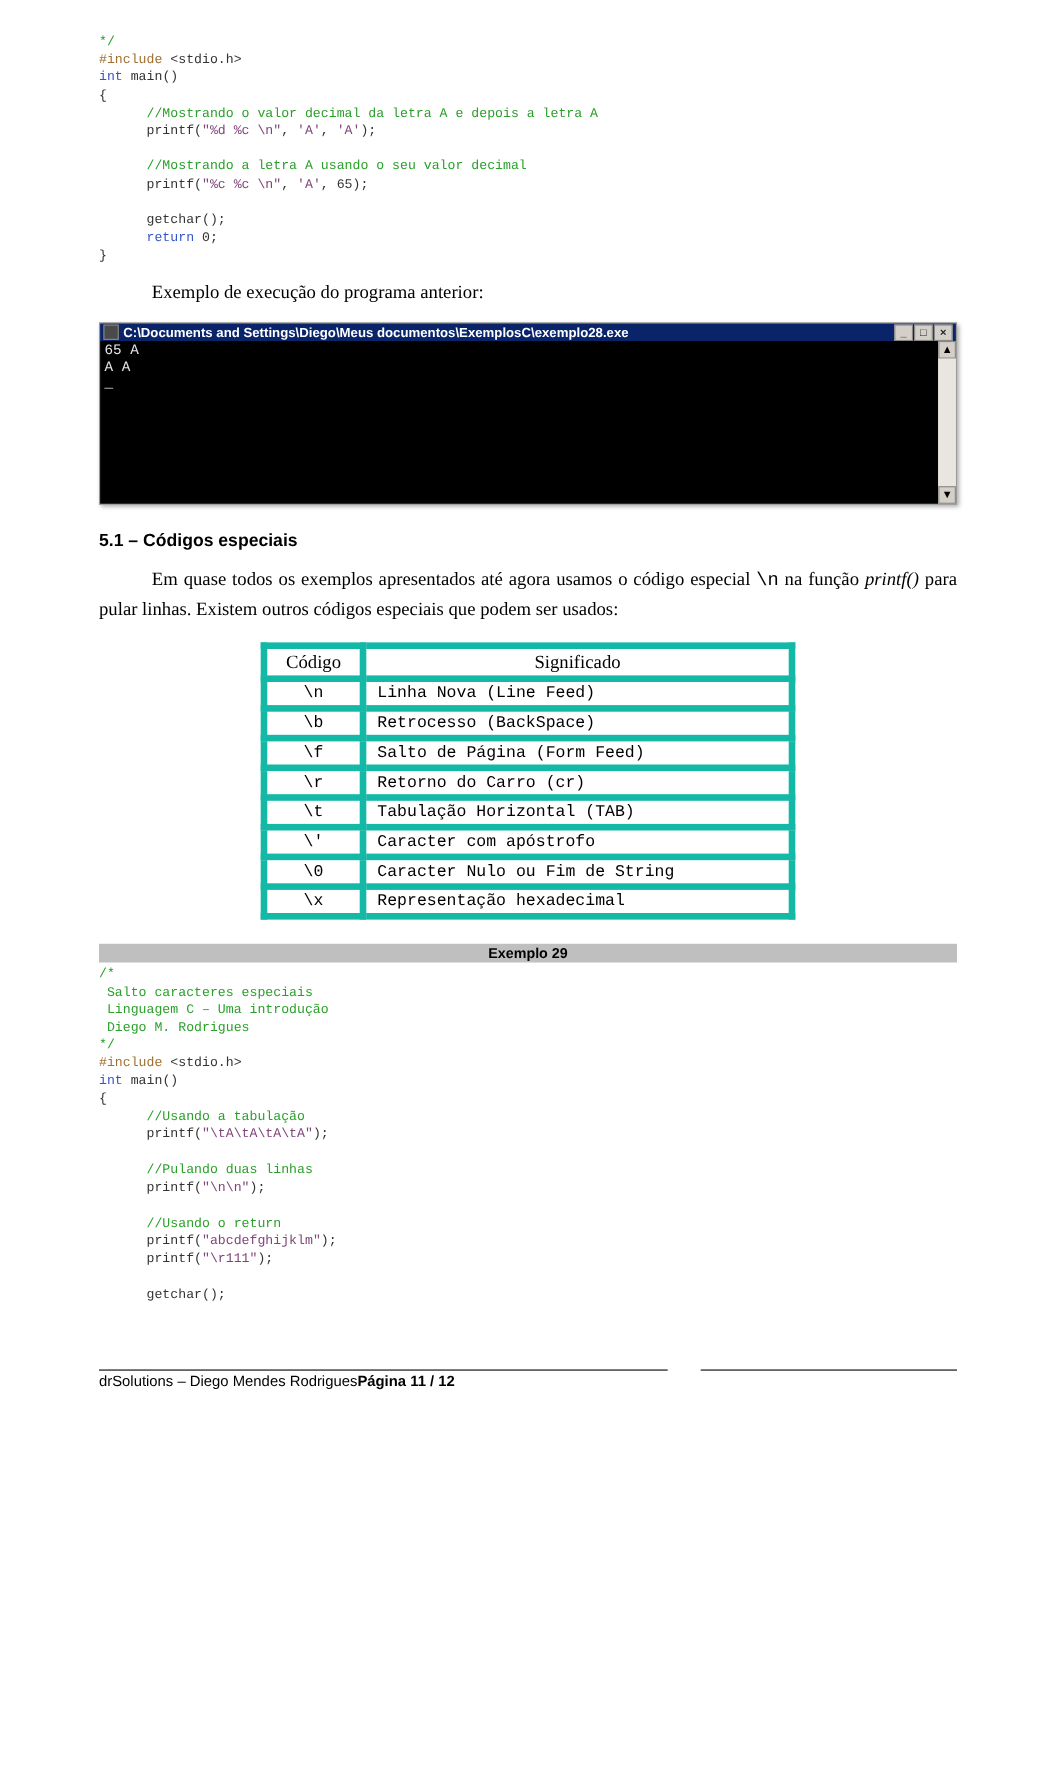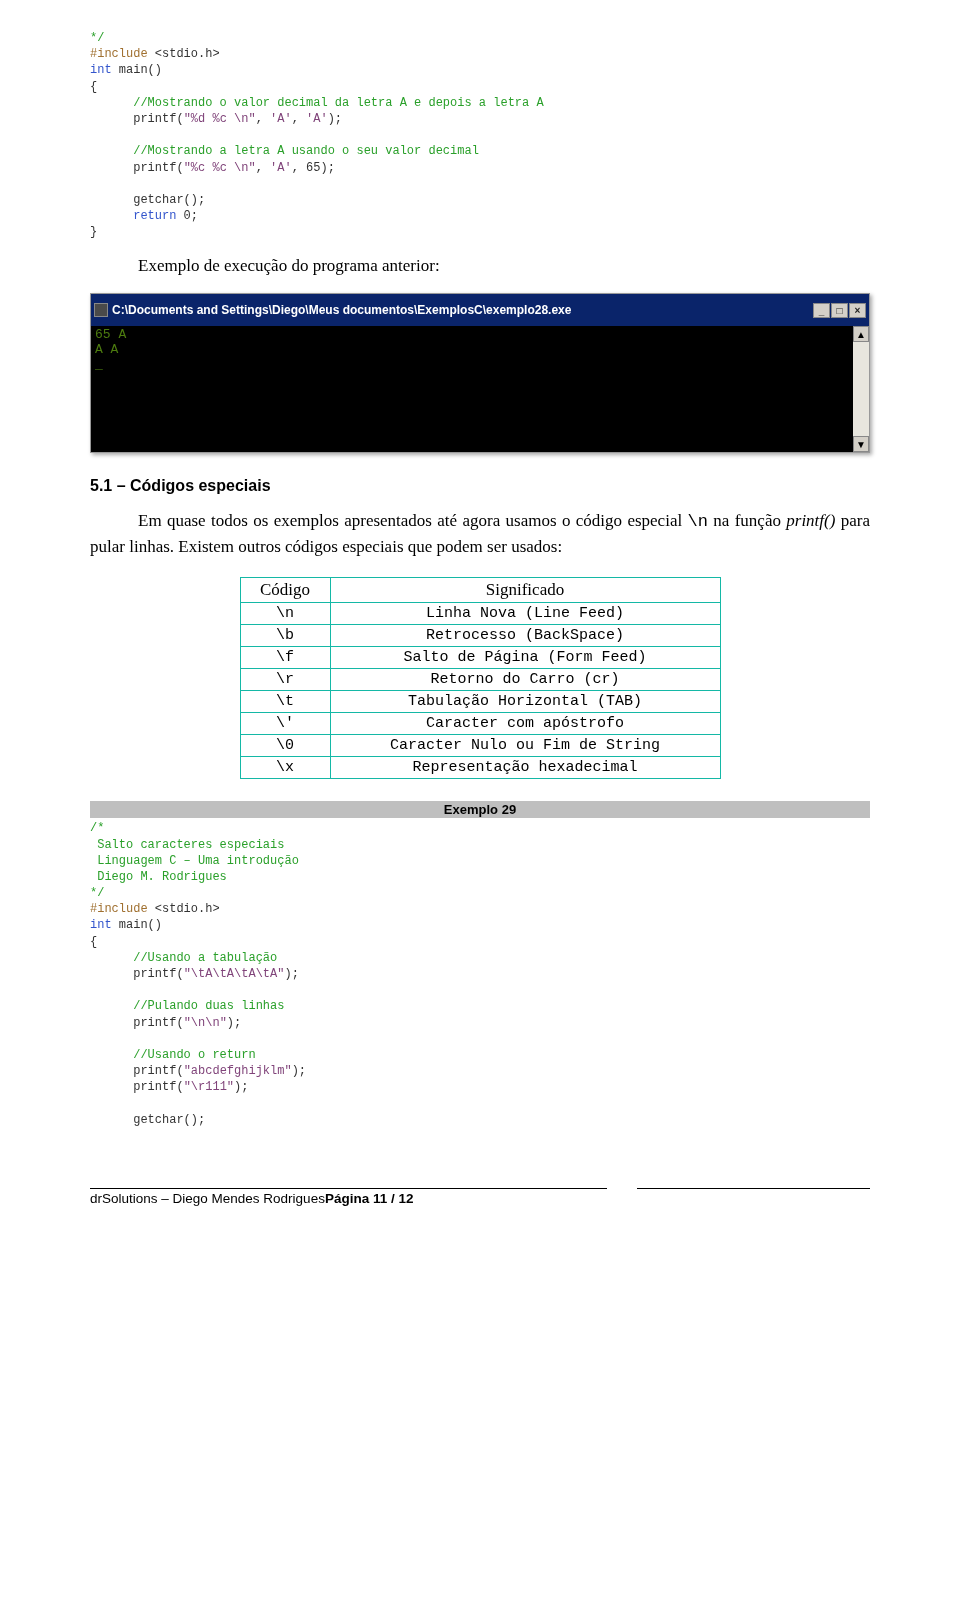--- a/index.html
+++ b/index.html
@@ -49,21 +49,21 @@
   .term-window {
     background: #e6e4de;
     border: 1px solid #999;
     box-shadow: 2px 2px 4px #aaa;
   }
   .term-title {
     display: flex;
     align-items: center;
     justify-content: space-between;
     background: linear-gradient(#0a246a, #0a246a);
-    height: 32px;
+    height: 16px;
     padding: 0 3px;
   }
   .term-title-left {
     display: flex;
     align-items: center;
     gap: 4px;
   }
   .term-icon {
     width: 14px;
     height: 14px;
@@ -94,26 +94,26 @@
     align-items: center;
     justify-content: center;
     color: #222;
   }
   .term-body-wrap {
     display: flex;
   }
   .term-body {
     flex: 1;
     background: #000;
-    color: #4d7c0f;
+    color: #e5e5e5;
     font-family: "Courier New", Courier, monospace;
     font-size: 13px;
     line-height: 1.15;
     white-space: pre;
-    height: 126px;
+    height: 148px;
     padding: 2px 4px;
     overflow: hidden;
   }
   .term-scroll {
     width: 16px;
     background: #d4d0c8;
     display: flex;
     flex-direction: column;
   }
   .scroll-btn {
@@ -128,31 +128,31 @@
     display: flex;
     justify-content: center;
     margin: 18px 0 22px 0;
   }
   table.codes {
     border-collapse: collapse;
     font-family: "Courier New", Courier, monospace;
     font-size: 15px;
   }
   table.codes th, table.codes td {
-    border: 1px solid #14b8a6;
+    border: 6px solid #14b8a6;
     padding: 2px 10px;
   }
   table.codes th {
     font-family: "Times New Roman", Times, serif;
     font-weight: normal;
     font-size: 17px;
     text-align: center;
   }
   table.codes td.col-code { text-align: center; width: 90px; }
-  table.codes td.col-sig { text-align: center; width: 390px; margin-left: 40px; }
+  table.codes td.col-sig { width: 390px; margin-left: 40px; }
   .exemplo-bar {
     background: #bfbfbf;
     text-align: center;
     font-family: Arial, Helvetica, sans-serif;
     font-size: 13px;
     font-weight: bold;
     padding: 1px 16px;
     margin: 14px 0 2px 0;
   }
   .footer-wrap {

